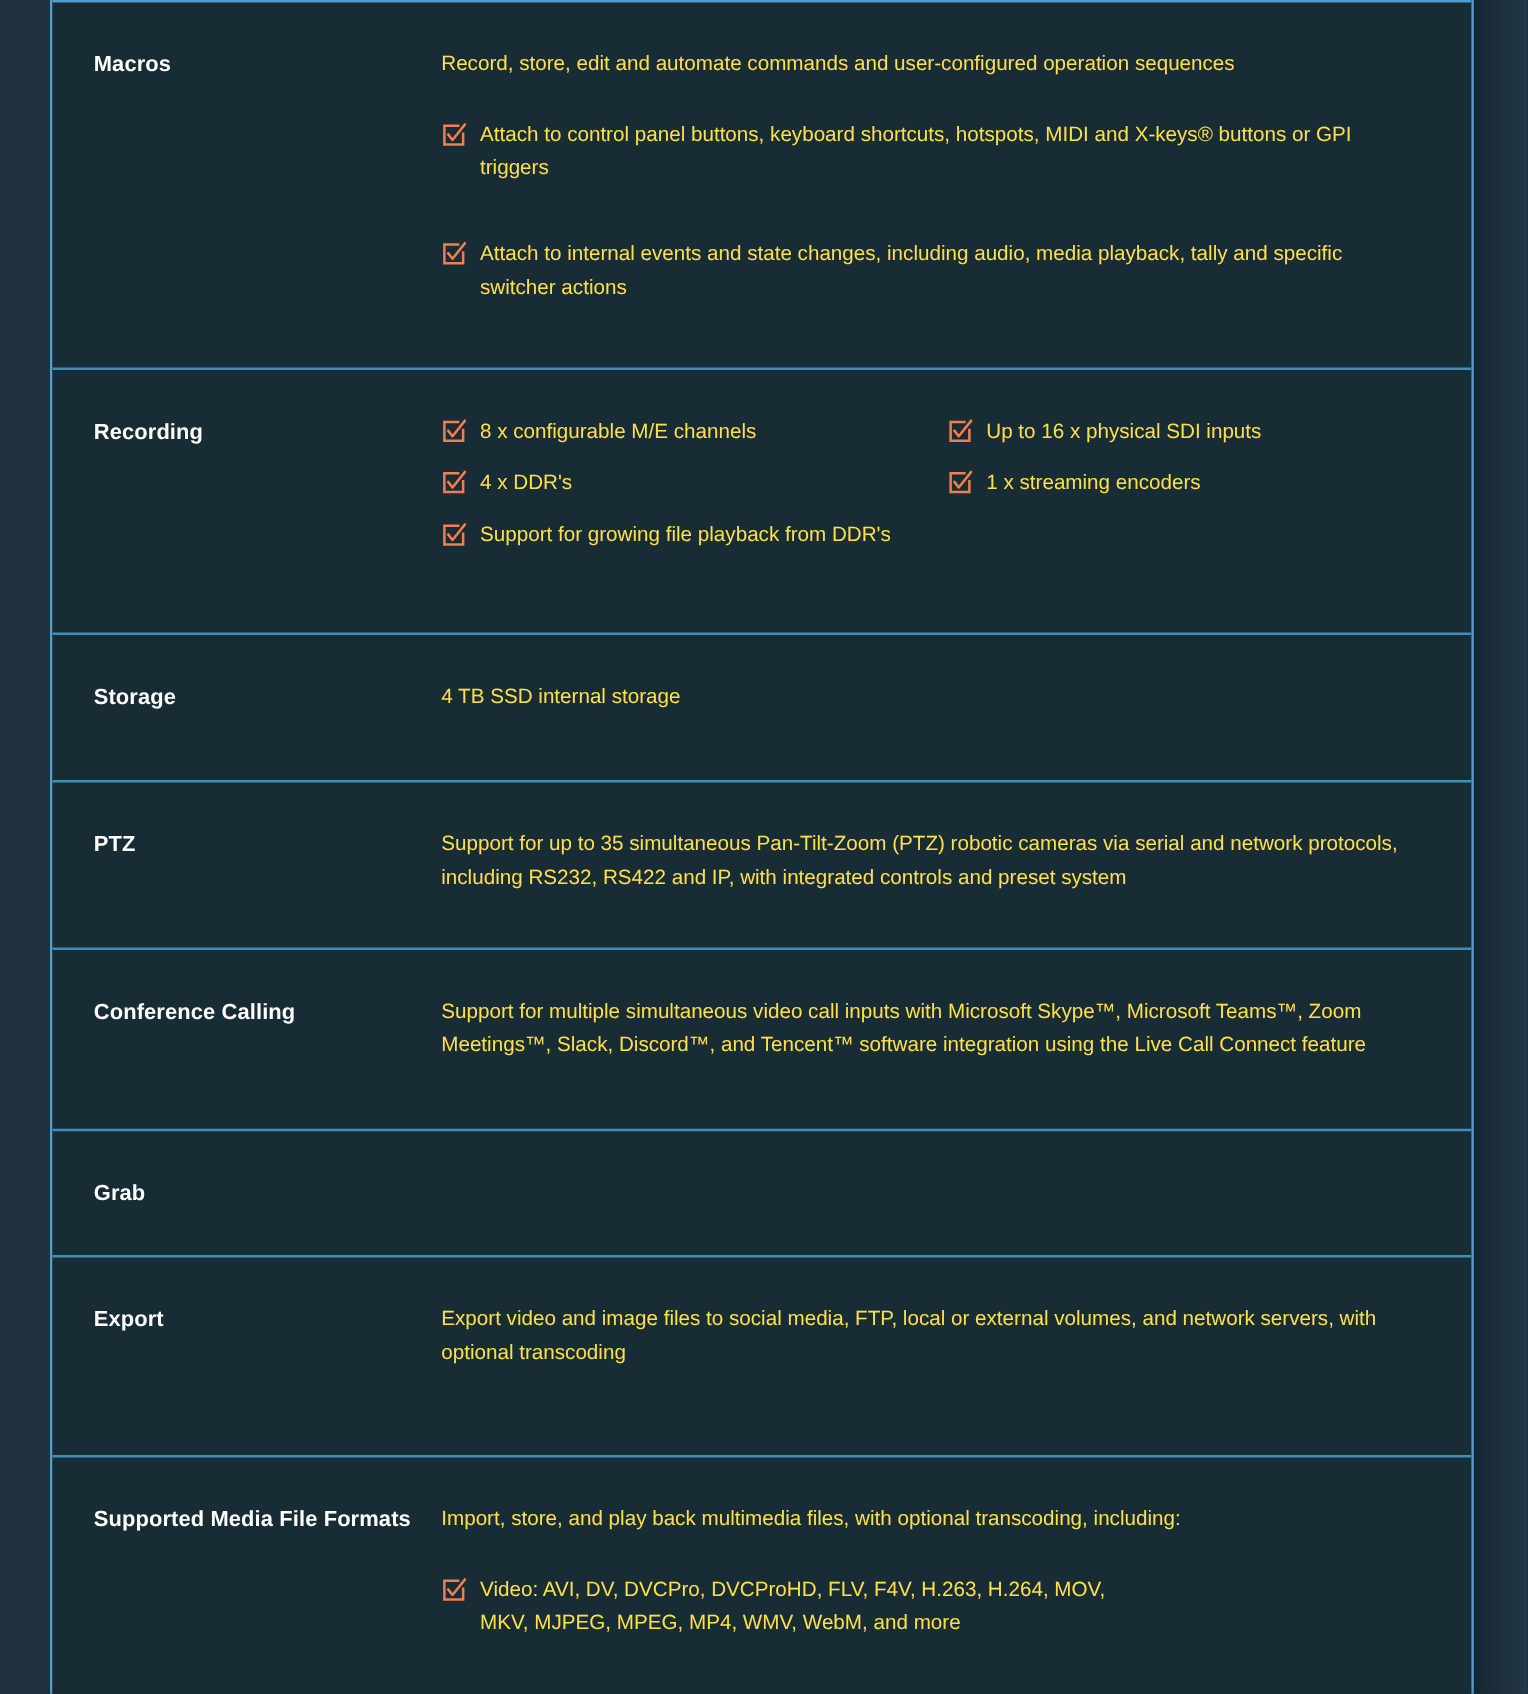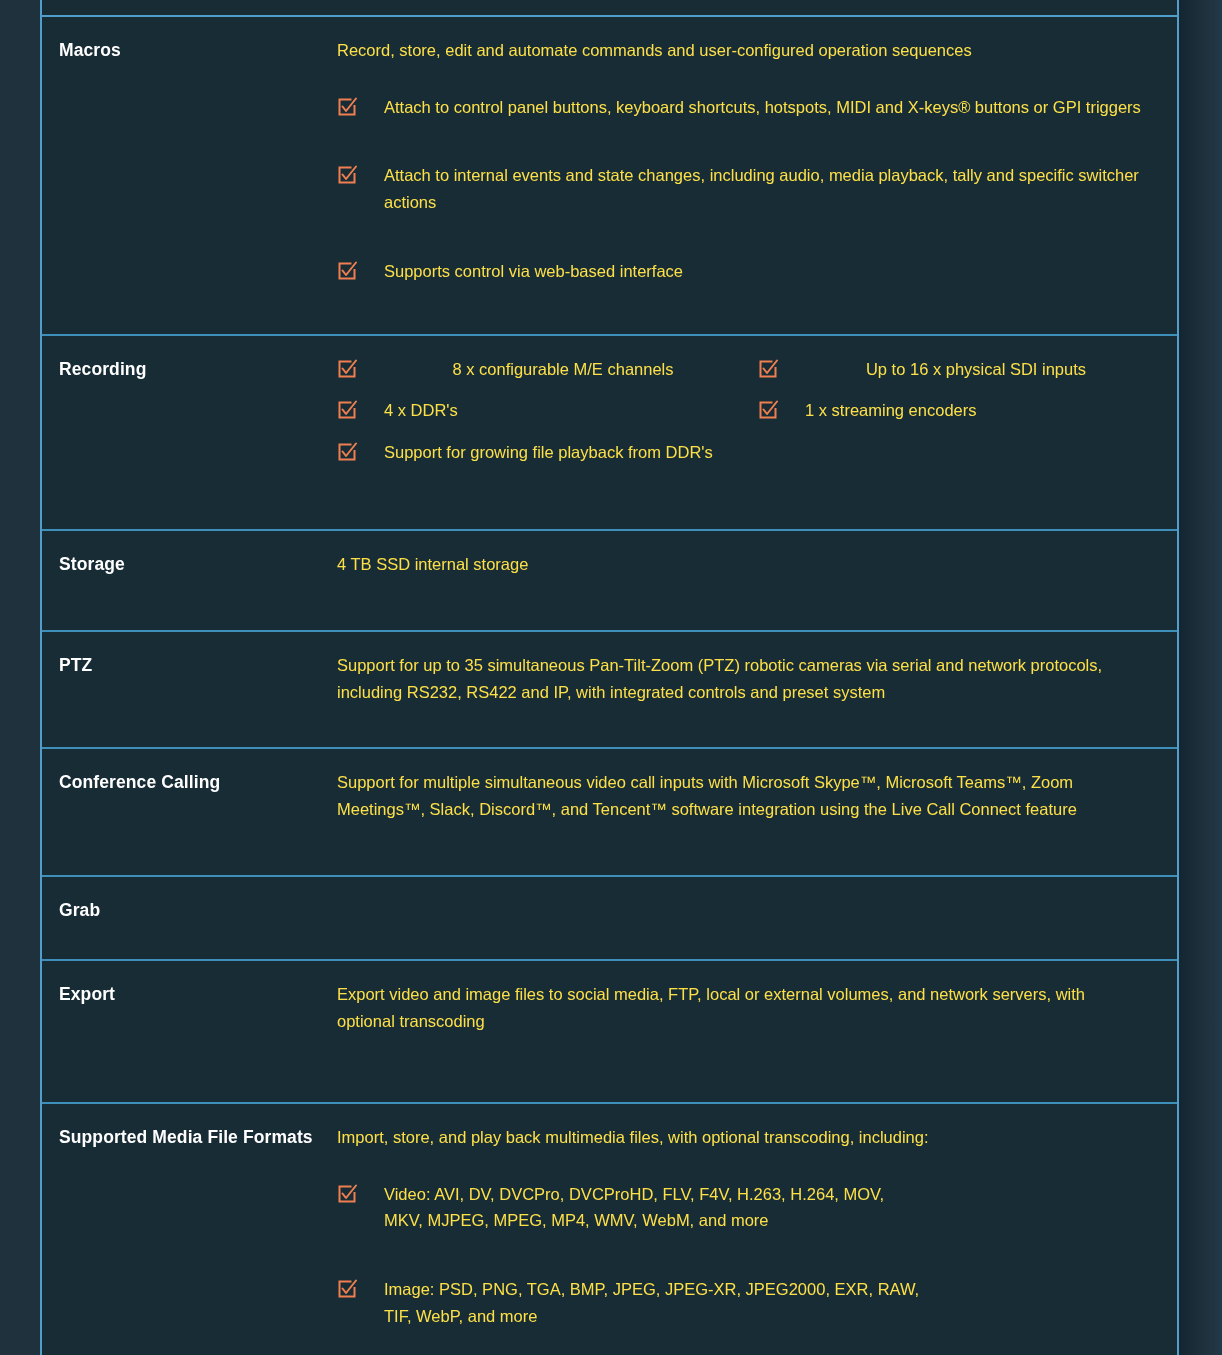--- a/index.html
+++ b/index.html
@@ -33,22 +33,21 @@
     width: 1139px;
     border-left: 2px solid #4f9ecb;
     border-right: 2px solid #4f9ecb;
     background: #182c36;
   }
 
   .spec-row {
     display: flex;
     border-top: 2px solid #3f8fbb;
     background: #182c36;
-    padding: 0;
-    margin-top: 15px;
+    padding: 16px;
   }
   .spec-row:first-child { border-top: 2px solid #4f9ecb; }
 
   .row-label {
     width: 295px;
     flex: 0 0 295px;
     padding: 20px 12px 20px 17px;
     font-weight: bold;
     font-size: 17.5px;
     line-height: 1.55;
@@ -65,25 +64,24 @@
   }
 
   .lead-text { margin-bottom: 4px; }
 
   
   .check-list { list-style: none; }
   .check-list li {
     display: flex;
     align-items: flex-start;
     margin-top: 22px;
-    gap: 16px;
   }
   .check-list.tight li { margin-top: 15px; }
   .check-list li:first-child { margin-top: 20px; }
-  .check-list.first-flush li:first-child { margin-top: 0; text-align: center; }
+  .check-list.first-flush li:first-child { margin-top: 0; }
 
   .cb-icon {
     flex: 0 0 auto;
     width: 20px;
     height: 20px;
     margin-right: 11px;
     margin-top: 3px;
     position: relative;
   }
   .cb-icon svg { display: block; }
@@ -144,29 +142,20 @@
         </li>
         <li>
           <span class="cb-icon">
             <svg width="20" height="20" viewBox="0 0 20 20">
               <path d="M14.5 2.5 H2.5 V17.5 H17.5 V8" fill="none" stroke="#ef7f4f" stroke-width="2"></path>
               <path d="M5.5 9.5 L9 14 L19 1.5" fill="none" stroke="#ef7f4f" stroke-width="2" stroke-linecap="round" stroke-linejoin="round"></path>
             </svg>
           </span>
           <span class="cb-text body-para">Attach to internal events and state changes, including audio, media playback, tally and specific switcher actions</span>
         </li>
-        <li>
-          <span class="cb-icon">
-            <svg width="20" height="20" viewBox="0 0 20 20">
-              <path d="M14.5 2.5 H2.5 V17.5 H17.5 V8" fill="none" stroke="#ef7f4f" stroke-width="2"></path>
-              <path d="M5.5 9.5 L9 14 L19 1.5" fill="none" stroke="#ef7f4f" stroke-width="2" stroke-linecap="round" stroke-linejoin="round"></path>
-            </svg>
-          </span>
-          <span class="cb-text">Supports control via web-based interface</span>
-        </li>
       </ul>
     </div>
   </div>
 
   <div class="spec-row">
     <div class="row-label">Recording</div>
     <div class="row-body pad-bottom-md">
       <div class="two-col">
         <div class="col left">
           <ul class="check-list tight first-flush">

